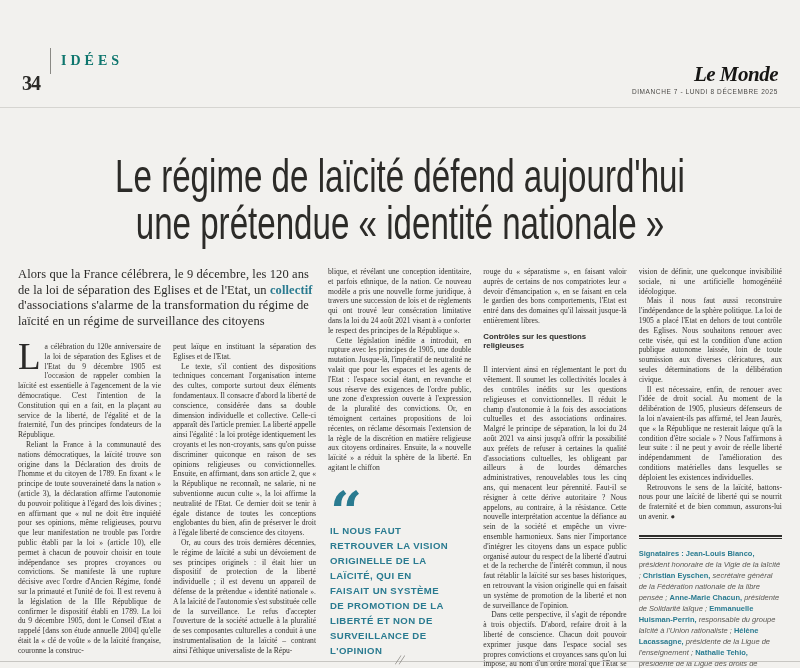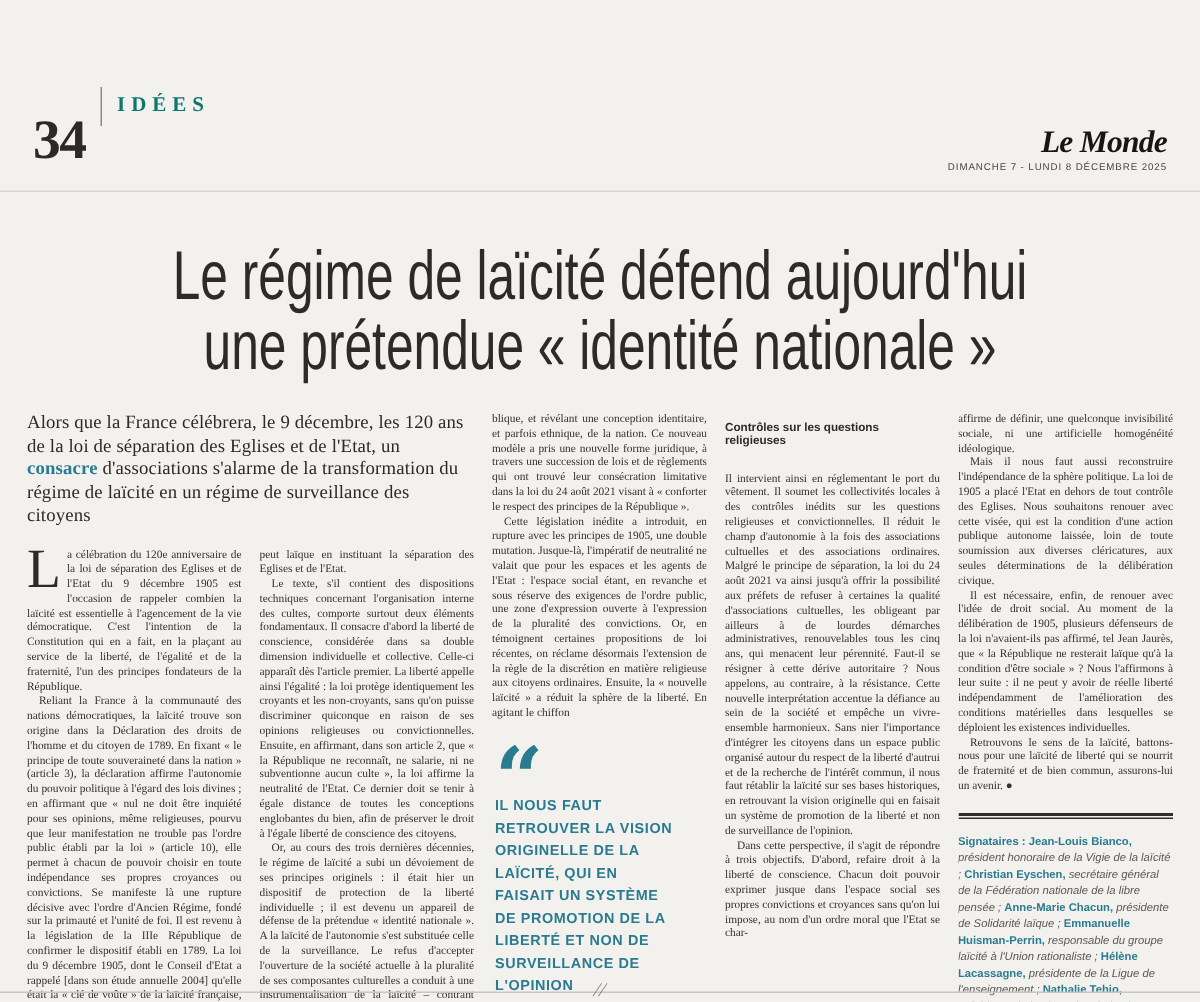--- a/index.html
+++ b/index.html
@@ -12,31 +12,31 @@
     position:relative;
     overflow:hidden;
   }
   
   .header{
     display:flex; justify-content:space-between; align-items:flex-end;
     padding:26px 22px 12px 22px;
     border-bottom:1px solid #d6d5d1;
   }
   .head-left{ display:flex; align-items:center; gap:10px; }
-  .pagenum{ font-size:37px; font-weight:bold; color:#2b2a27; letter-spacing:-1px;margin-top:46px; }
+  .pagenum{ font-size:20px; font-weight:bold; color:#2b2a27; letter-spacing:-1px;margin-top:46px; }
   .head-divider{ width:1px; height:26px; background:#8a8984; display:inline-block; }
   .section{ font-size:14px; letter-spacing:4px; font-weight:bold; color:#0f766e; }
   .head-right{ text-align:right; }
   .brand{
     font-family:Liberation Serif, serif; font-weight:bold; font-style:italic;
     font-size:21px; color:#171614; letter-spacing:-0.5px; line-height:1;
   }
   .edition-date{ font-size:6.5px; letter-spacing:0.6px; color:#4a4946; margin-top:3px; font-family:"Liberation Sans", sans-serif; }
   
-  .headline{ margin:32px 0 20px 0; text-align:center; font-weight:400; }
+  .headline{ margin:45px 0 20px 0; text-align:center; font-weight:400; }
   .hl-line{
     font-family:"Liberation Sans", sans-serif;
     font-size:46px; line-height:47px; color:#2c2b28; font-weight:400;
     white-space:nowrap; transform:scaleX(0.72); transform-origin:50% 50%;
     letter-spacing:0px;
   }
   
   .content{ display:flex; gap:12px; padding:0 18px; height:422px; overflow:hidden; }
   .left-block{ flex:0 0 298px; display:flex; flex-direction:column; }
   .lede{
@@ -98,21 +98,21 @@
 </header>
 
 <h1 class="headline">
   <div class="hl-line">Le régime de laïcité défend aujourd'hui</div>
   <div class="hl-line">une prétendue « identité nationale »</div>
 </h1>
 
 <div class="content">
 
   <div class="left-block">
-    <p class="lede"><span>Alors que la France célébrera, le 9 décembre, les 120 ans de la loi de séparation des Eglises et de l'Etat, un </span><span class="accent-bold">consacre</span><span> d'associations s'alarme de la transformation du régime de laïcité en un régime de surveillance des citoyens</span></p>
+    <p class="lede"><span>Alors que la France célébrera, le 9 décembre, les 120 ans de la loi de séparation des Eglises et de l'Etat, un </span><span class="accent-bold">collectif</span><span> d'associations s'alarme de la transformation du régime de laïcité en un régime de surveillance des citoyens</span></p>
     <div class="two-cols">
       <div class="col">
         <p class="para"><span class="dropcap">L</span><span>a célébration du 120e anniversaire de la loi de séparation des Eglises et de l'Etat du 9 décembre 1905 est l'occasion de rappeler combien la laïcité est essentielle à l'agencement de la vie démocratique. C'est l'intention de la Constitution qui en a fait, en la plaçant au service de la liberté, de l'égalité et de la fraternité, l'un des principes fondateurs de la République.</span></p>
         <p class="para indent">Reliant la France à la communauté des nations démocratiques, la laïcité trouve son origine dans la Déclaration des droits de l'homme et du citoyen de 1789. En fixant « le principe de toute souveraineté dans la nation » (article 3), la déclaration affirme l'autonomie du pouvoir politique à l'égard des lois divines ; en affirmant que « nul ne doit être inquiété pour ses opinions, même religieuses, pourvu que leur manifestation ne trouble pas l'ordre public établi par la loi » (article 10), elle permet à chacun de pouvoir choisir en toute indépendance ses propres croyances ou convictions. Se manifeste là une rupture décisive avec l'ordre d'Ancien Régime, fondé sur la primauté et l'unité de foi. Il est revenu à la législation de la IIIe République de confirmer le dispositif établi en 1789. La loi du 9 décembre 1905, dont le Conseil d'Etat a rappelé [dans son étude annuelle 2004] qu'elle était la « clé de voûte » de la laïcité française, couronne la construc-</p>
       </div>
       <div class="col">
         <p class="para">peut laïque en instituant la séparation des Eglises et de l'Etat.</p>
         <p class="para indent">Le texte, s'il contient des dispositions techniques concernant l'organisation interne des cultes, comporte surtout deux éléments fondamentaux. Il consacre d'abord la liberté de conscience, considérée dans sa double dimension individuelle et collective. Celle-ci apparaît dès l'article premier. La liberté appelle ainsi l'égalité : la loi protège identiquement les croyants et les non-croyants, sans qu'on puisse discriminer quiconque en raison de ses opinions religieuses ou convictionnelles. Ensuite, en affirmant, dans son article 2, que « la République ne reconnaît, ne salarie, ni ne subventionne aucun culte », la loi affirme la neutralité de l'Etat. Ce dernier doit se tenir à égale distance de toutes les conceptions englobantes du bien, afin de préserver le droit à l'égale liberté de conscience des citoyens.</p>
         <p class="para indent">Or, au cours des trois dernières décennies, le régime de laïcité a subi un dévoiement de ses principes originels : il était hier un dispositif de protection de la liberté individuelle ; il est devenu un appareil de défense de la prétendue « identité nationale ». A la laïcité de l'autonomie s'est substituée celle de la surveillance. Le refus d'accepter l'ouverture de la société actuelle à la pluralité de ses composantes culturelles a conduit à une instrumentalisation de la laïcité – contrant ainsi l'éthique universaliste de la Répu-</p>
       </div>
@@ -122,27 +122,28 @@
   <div class="col">
     <p class="para">blique, et révélant une conception identitaire, et parfois ethnique, de la nation. Ce nouveau modèle a pris une nouvelle forme juridique, à travers une succession de lois et de règlements qui ont trouvé leur consécration limitative dans la loi du 24 août 2021 visant à « conforter le respect des principes de la République ».</p>
     <p class="para indent">Cette législation inédite a introduit, en rupture avec les principes de 1905, une double mutation. Jusque-là, l'impératif de neutralité ne valait que pour les espaces et les agents de l'Etat : l'espace social étant, en revanche et sous réserve des exigences de l'ordre public, une zone d'expression ouverte à l'expression de la pluralité des convictions. Or, en témoignent certaines propositions de loi récentes, on réclame désormais l'extension de la règle de la discrétion en matière religieuse aux citoyens ordinaires. Ensuite, la « nouvelle laïcité » a réduit la sphère de la liberté. En agitant le chiffon</p>
     <figure class="pullquote">
       <div class="qmark">“</div>
       <div class="qtext">IL NOUS FAUT RETROUVER LA VISION ORIGINELLE DE LA LAÏCITÉ, QUI EN FAISAIT UN SYSTÈME DE PROMOTION DE LA LIBERTÉ ET NON DE SURVEILLANCE DE L'OPINION</div>
     </figure>
   </div>
 
   <div class="col">
+    <p class="para">rouge du « séparatisme », en faisant valoir auprès de certains de nos compatriotes leur « devoir d'émancipation », en se faisant en cela le gardien des bons comportements, l'Etat est entré dans des domaines qu'il laissait jusque-là entièrement libres.</p>
     <h3 class="subhead">Contrôles sur les questions religieuses</h3>
     <p class="para">Il intervient ainsi en réglementant le port du vêtement. Il soumet les collectivités locales à des contrôles inédits sur les questions religieuses et convictionnelles. Il réduit le champ d'autonomie à la fois des associations cultuelles et des associations ordinaires. Malgré le principe de séparation, la loi du 24 août 2021 va ainsi jusqu'à offrir la possibilité aux préfets de refuser à certaines la qualité d'associations cultuelles, les obligeant par ailleurs à de lourdes démarches administratives, renouvelables tous les cinq ans, qui menacent leur pérennité. Faut-il se résigner à cette dérive autoritaire ? Nous appelons, au contraire, à la résistance. Cette nouvelle interprétation accentue la défiance au sein de la société et empêche un vivre-ensemble harmonieux. Sans nier l'importance d'intégrer les citoyens dans un espace public organisé autour du respect de la liberté d'autrui et de la recherche de l'intérêt commun, il nous faut rétablir la laïcité sur ses bases historiques, en retrouvant la vision originelle qui en faisait un système de promotion de la liberté et non de surveillance de l'opinion.</p>
     <p class="para indent">Dans cette perspective, il s'agit de répondre à trois objectifs. D'abord, refaire droit à la liberté de conscience. Chacun doit pouvoir exprimer jusque dans l'espace social ses propres convictions et croyances sans qu'on lui impose, au nom d'un ordre moral que l'Etat se char-</p>
   </div>
 
   <div class="col">
-    <p class="para">affirme de définir, une quelconque invisibilité sociale, ni une artificielle homogénéité idéologique.</p>
+    <p class="para">vision de définir, une quelconque invisibilité sociale, ni une artificielle homogénéité idéologique.</p>
     <p class="para indent">Mais il nous faut aussi reconstruire l'indépendance de la sphère politique. La loi de 1905 a placé l'Etat en dehors de tout contrôle des Eglises. Nous souhaitons renouer avec cette visée, qui est la condition d'une action publique autonome laissée, loin de toute soumission aux diverses cléricatures, aux seules déterminations de la délibération civique.</p>
     <p class="para indent">Il est nécessaire, enfin, de renouer avec l'idée de droit social. Au moment de la délibération de 1905, plusieurs défenseurs de la loi n'avaient-ils pas affirmé, tel Jean Jaurès, que « la République ne resterait laïque qu'à la condition d'être sociale » ? Nous l'affirmons à leur suite : il ne peut y avoir de réelle liberté indépendamment de l'amélioration des conditions matérielles dans lesquelles se déploient les existences individuelles.</p>
     <p class="para indent">Retrouvons le sens de la laïcité, battons-nous pour une laïcité de liberté qui se nourrit de fraternité et de bien commun, assurons-lui un avenir. ●</p>
     <div class="sig-rule"></div>
     <p class="sigs">
       <span class="sig-label">Signataires :</span>
       <span class="sig-name">Jean-Louis Bianco,</span>
       <span class="sig-role">président honoraire de la Vigie de la laïcité ;</span>
       <span class="sig-name">Christian Eyschen,</span>
       <span class="sig-role">secrétaire général de la Fédération nationale de la libre pensée ;</span>

